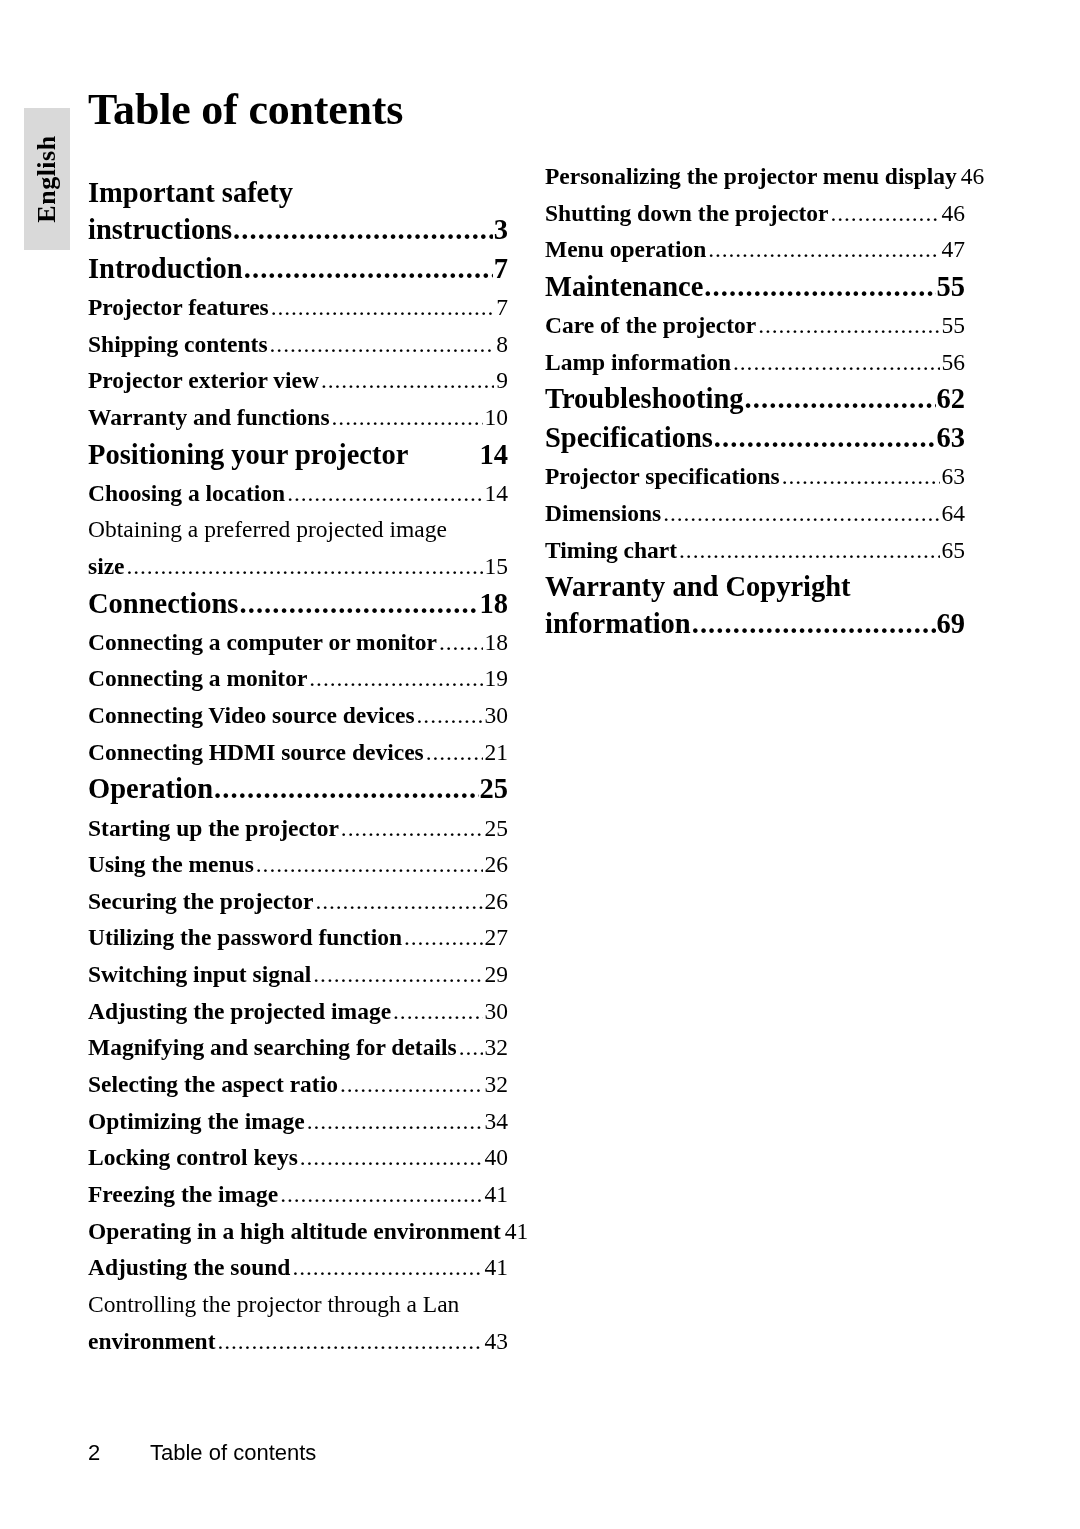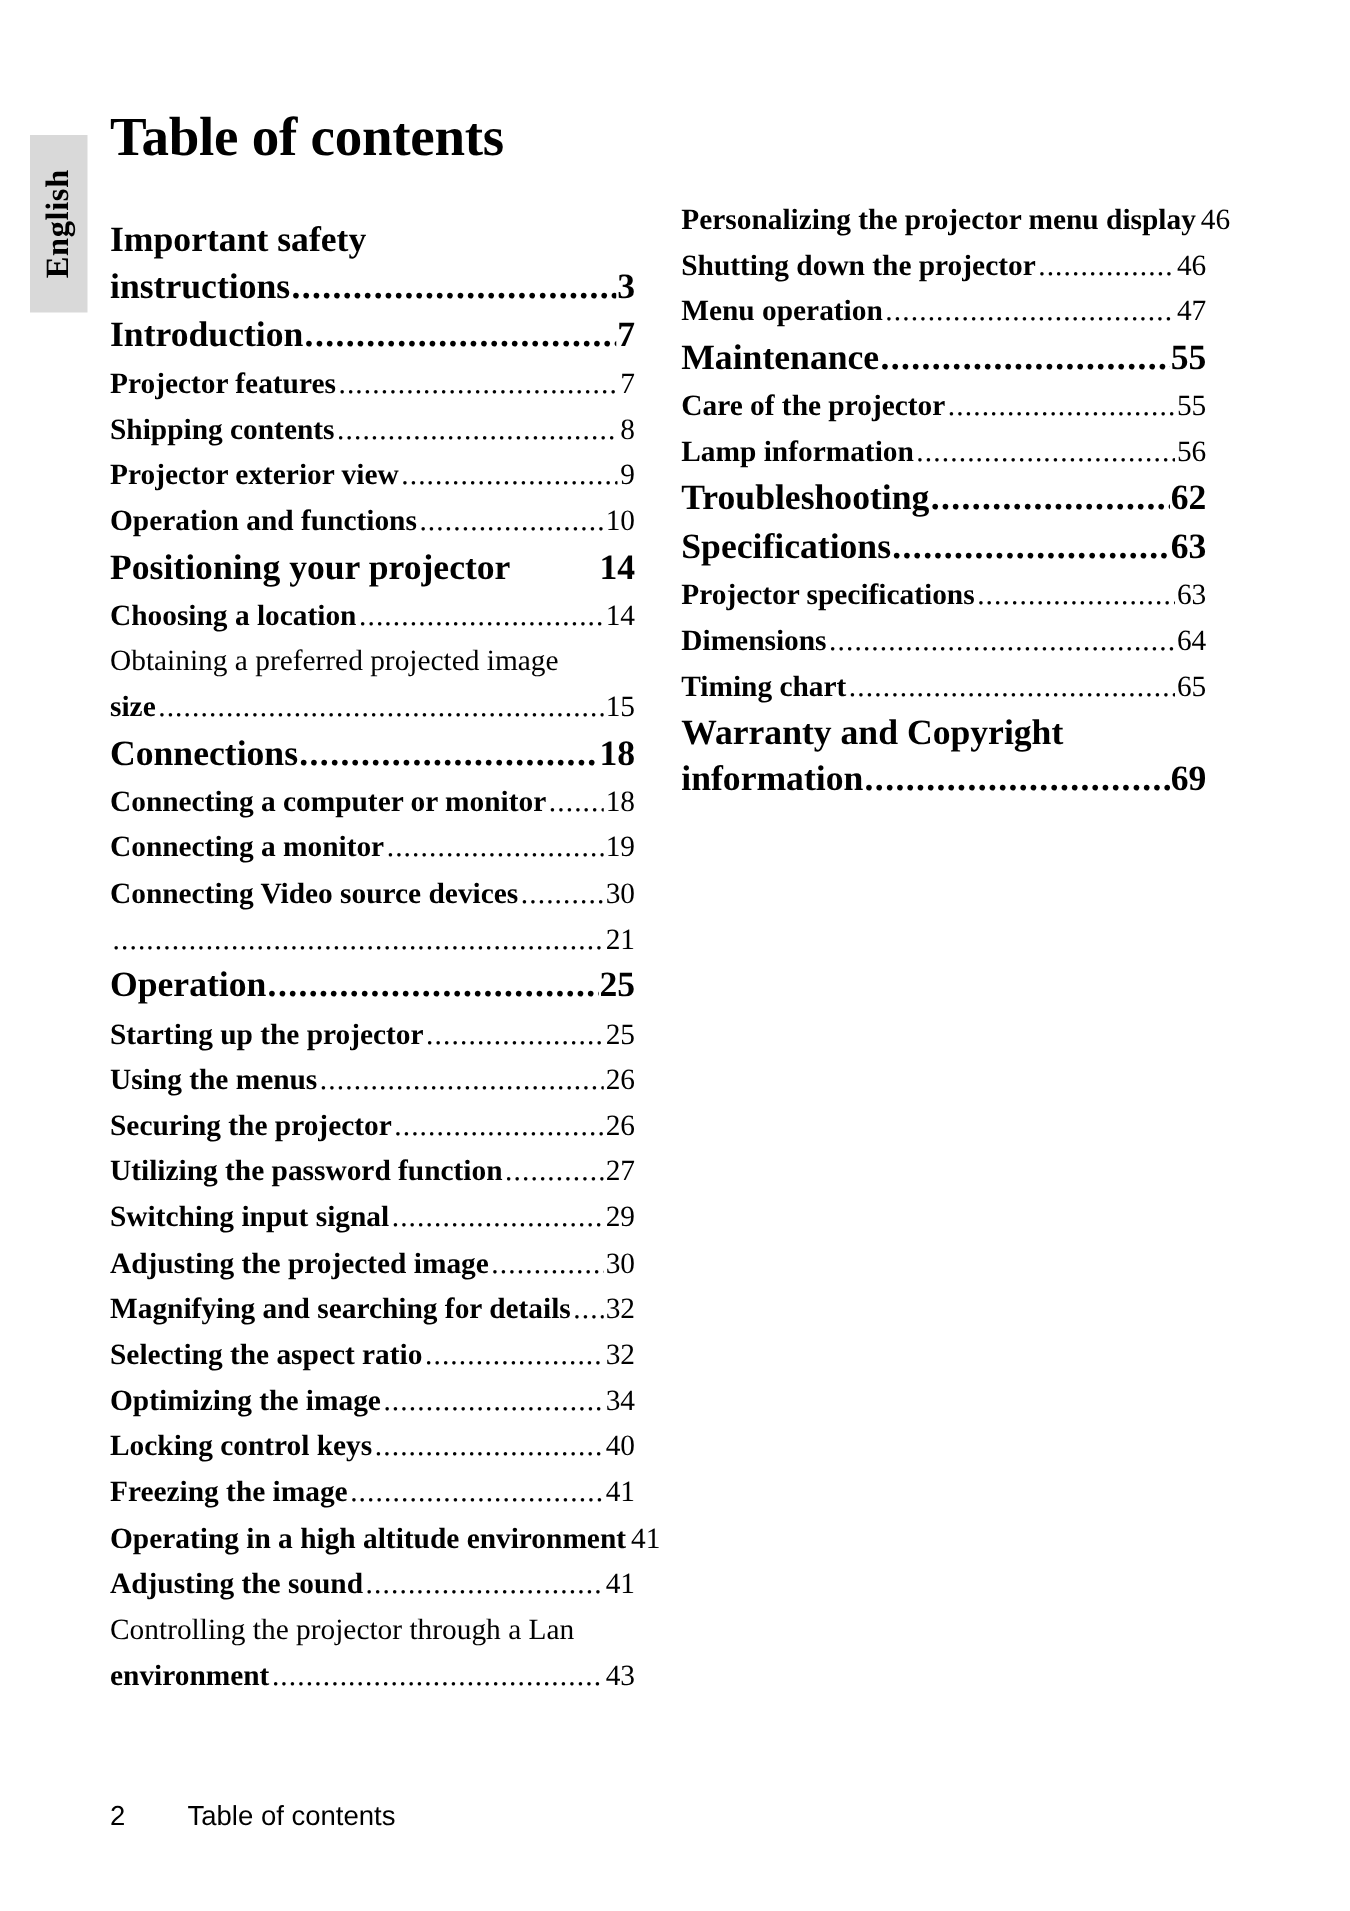--- a/index.html
+++ b/index.html
@@ -163,21 +163,21 @@
     </div>
     <div class="entry-minor">
       <div class="row">
         <span class="txt">Projector exterior view</span>
         <span class="leader">................................................................................</span>
         <span class="pg">9</span>
       </div>
     </div>
     <div class="entry-minor">
       <div class="row">
-        <span class="txt">Operation and functions</span>
+        <span class="txt">Warranty and functions</span>
         <span class="leader">................................................................................</span>
         <span class="pg">10</span>
       </div>
     </div>
     <div class="entry-major">
       <div class="row nodots">
         <span class="txt">Positioning your projector</span>
         <span class="leader"></span>
         <span class="pg">14</span>
       </div>
@@ -220,20 +220,21 @@
     </div>
     <div class="entry-minor">
       <div class="row">
         <span class="txt">Connecting Video source devices</span>
         <span class="leader">................................................................................</span>
         <span class="pg">30</span>
       </div>
     </div>
     <div class="entry-minor">
       <div class="row">
+        <span class="txt">Connecting HDMI source devices</span>
         <span class="leader">................................................................................</span>
         <span class="pg">21</span>
       </div>
     </div>
     <div class="entry-major">
       <div class="row">
         <span class="txt">Operation</span>
         <span class="leader">................................................................................</span>
         <span class="pg">25</span>
       </div>

